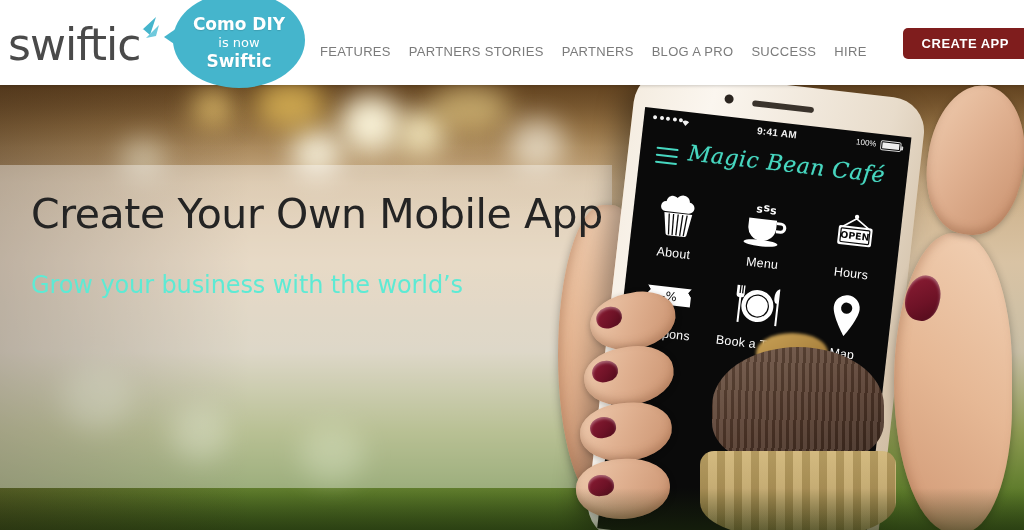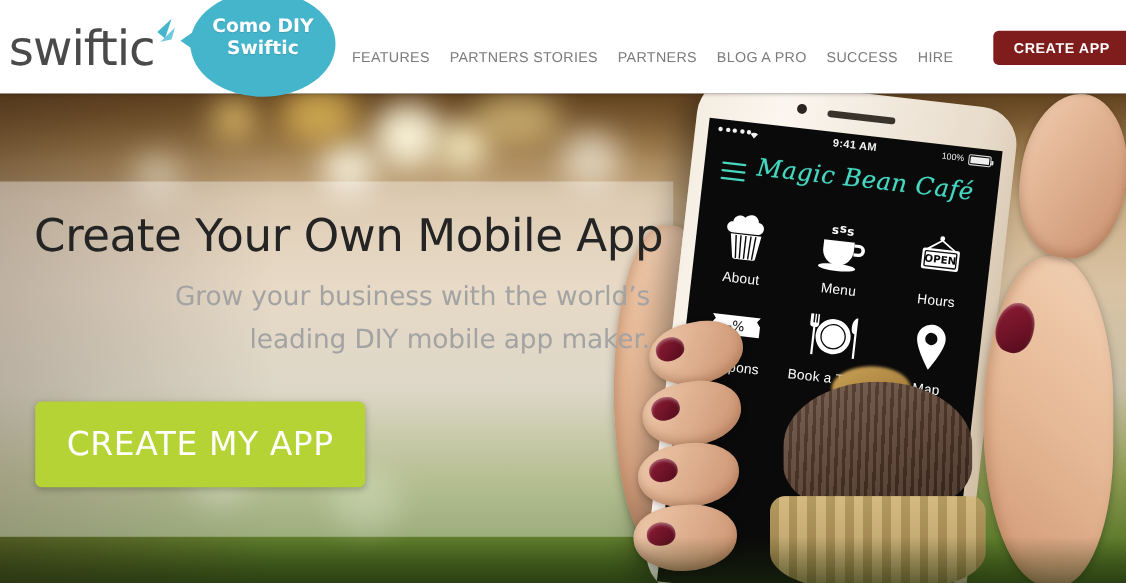--- a/index.html
+++ b/index.html
@@ -92,32 +92,32 @@
   }
 
   
   #copy-panel{
     position:absolute; left:0; top:80px; width:612px; height:323px;
     background:rgba(255,255,255,.38);
     z-index:8;
   }
 
   #copy{
-    position:absolute; left:31px; top:105px; width:560px; z-index:12;text-align:right;
+    position:absolute; left:31px; top:105px; width:560px; z-index:12;
   }
   #headline{
     font-family:"DejaVu Sans", sans-serif;
     font-size:41px; font-weight:400; color:#242424;
     line-height:48px; letter-spacing:-.4px;
     white-space:nowrap;
   }
   #sub{
     font-family:"DejaVu Sans", sans-serif;
-    font-size:24px; font-weight:400; color:#a3a3a3;
-    line-height:39px; margin-top:12px; letter-spacing:-.1px;
+    font-size:24px; font-weight:400; color:#5eead4;
+    line-height:39px; margin-top:28px; letter-spacing:-.1px;
   }
   #hero-cta{
     position:absolute; left:32px; top:280px; z-index:14;
     width:300px; height:78px;
     background:#b5d334; border:none; border-radius:6px;
     color:#ffffff; font-size:30px; letter-spacing:.5px;
     font-family:"DejaVu Sans", sans-serif;
     cursor:pointer;
     box-shadow:0 2px 6px rgba(0,0,0,.22);
   }
@@ -410,43 +410,42 @@
       <div id="cc-top"></div>
       <div id="cc-frost"></div>
       <div id="cc-cup"></div>
     </div>
   </div>
 
   <div id="copy">
     <div id="headline">Create Your Own Mobile App</div>
     <div id="sub">
       <div>Grow your business with the world’s</div>
-      <div>leading DIY mobile app maker.</div>
     </div>
   </div>
-  <button id="hero-cta">CREATE MY APP</button>
 
   <div id="bottom-band"></div>
 </div>
 
 <div id="header">
 
   <div id="logo">
     <span id="logo-text">swiftic</span>
     <span id="logo-swoosh">
       <svg width="40" height="30" viewBox="0 0 40 30">
         <path d="M3 26 L30 1 L24 19 L17 13 Z" fill="#45b5cc"></path>
         <path d="M20 22 L33 9 L30 20 Z" fill="#6fc9dc"></path>
       </svg>
     </span>
   </div>
 
   <div id="bubble">
     <div id="bubble-tail"></div>
     <div class="bub-l1">Como DIY</div>
+    <div class="bub-l2">is now</div>
     <div class="bub-l3">Swiftic</div>
   </div>
 
   <div id="nav">
     <span class="nav-item">FEATURES</span>
     <span class="nav-item">PARTNERS STORIES</span>
     <span class="nav-item">PARTNERS</span>
     <span class="nav-item">BLOG A PRO</span>
     <span class="nav-item">SUCCESS</span>
     <span class="nav-item">HIRE</span>

